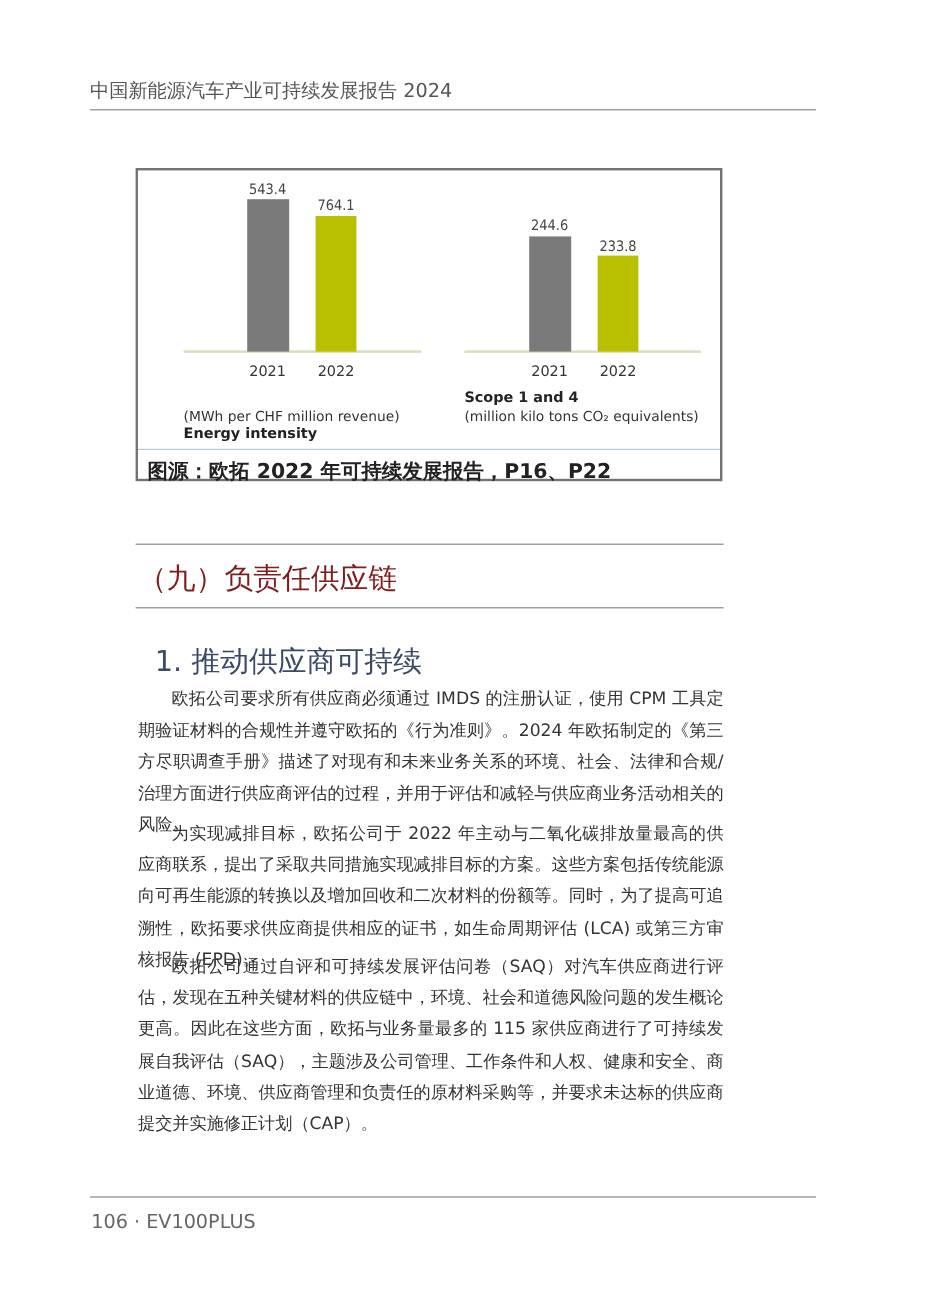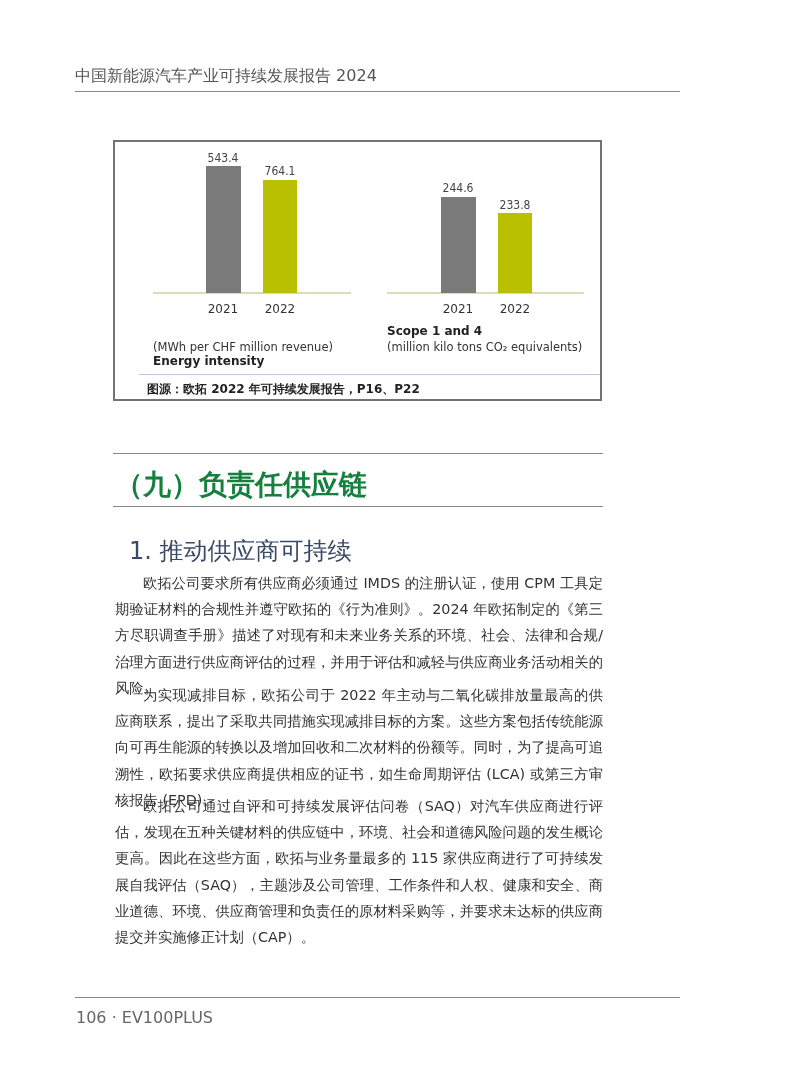--- a/index.html
+++ b/index.html
@@ -3,31 +3,31 @@
 <meta charset="utf-8">
 <style>
   html, body { margin:0; padding:0; background:#ffffff; }
   body { width:793px; height:1077px; position:relative; overflow:hidden;
          font-family:"DejaVu Sans", sans-serif; color:#333; }
   .running-header { position:absolute; left:75px; top:66px; font-size:16px; color:#555; }
   .rule { position:absolute; height:1px; background:#888; }
   .figure { position:absolute; left:113px; top:140px; width:489px; height:261px;
             border:2px solid #737373; box-sizing:border-box; background:#fff; }
   .figure .caption-bar { position:absolute; left:0; right:0; top:232px; bottom:0;
-            border-top:1px solid #b8c8dc; font-size:12px; color:#222; padding:6px 0 0 8px;
-            box-sizing:border-box; font-weight:bold;margin-left:24px; }
+            border-top:1px solid #b8c8dc; font-size:17px; color:#222; padding:6px 0 0 8px;
+            box-sizing:border-box; font-weight:bold; }
   .chart { position:absolute; top:0; height:232px; }
   .chart .axis { position:absolute; height:2px; background:#d8dcb8; }
   .bar { position:absolute; }
   .bar-val { position:absolute; font-family:"DejaVu Sans Condensed","DejaVu Sans", sans-serif;
              font-size:12px; color:#444; text-align:center; width:60px; }
   .xt { position:absolute; font-size:12px; color:#333; text-align:center; width:60px; }
   .ctitle { position:absolute; font-size:12px; font-weight:bold; color:#222; white-space:nowrap; }
   .csub { position:absolute; font-size:11.5px; color:#333; white-space:nowrap; }
-  .section-title { position:absolute; left:115px; top:466px; font-size:28px; font-weight:bold; color:#15803d; }
+  .section-title { position:absolute; left:115px; top:466px; font-size:24px; font-weight:normal; color:#7f1d1d; }
   .subsection-title { position:absolute; left:129px; top:535px; font-size:24px; color:#3a4a66; }
   .para { position:absolute; left:115px; width:488px; font-size:14.3px; line-height:26.2px;
           color:#333; text-indent:28px; text-align:justify; }
   .footer { position:absolute; left:76px; top:1008px; font-size:16px; color:#666; }
 </style>
 </head>
 <body>
 
 <div class="running-header">中国新能源汽车产业可持续发展报告 2024</div>
 <div class="rule" style="left:75px; top:91px; width:605px;"></div>

